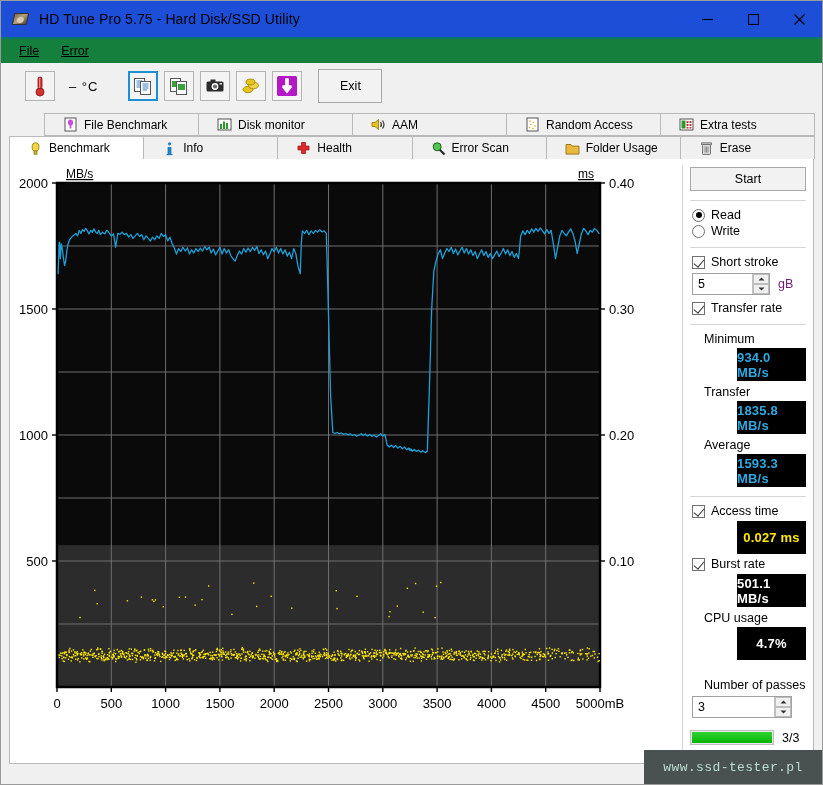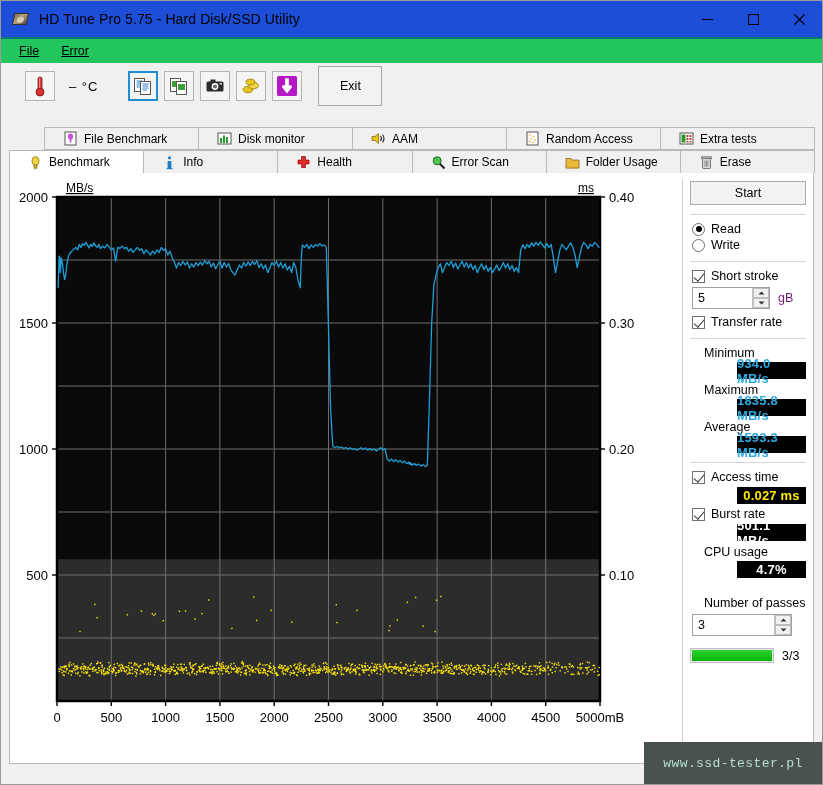--- a/index.html
+++ b/index.html
@@ -36,21 +36,21 @@
   .title-icon .disk:after{
     content:''; position:absolute; left:3px; top:3px; width:7px;height:6px;
     background:#d8cdb4; border-radius:50%;
   }
   .title-text { font-size: 14px; color: #000; letter-spacing: .1px; }
   .winbtns { margin-left: auto; display: flex; height: 38px; }
   .winbtn { width: 46px; height: 38px; display:flex; align-items:center; justify-content:center; }
   .gl { display:block; }
   
   .menubar { height: 24px; display:flex; align-items:center; padding-left: 8px; gap: 2px;
-             background:#22c55e; flex:0 0 auto; }
+             background:#15803d; flex:0 0 auto; }
   .menuitem { padding: 3px 10px; font-size: 12.5px; color:#000; }
   .menuitem u { text-decoration: underline; }
   
   .toolbar { height: 46px; display:flex; align-items:center; padding: 0 10px; gap: 0;
              flex:0 0 auto; position: relative; }
   .combo {
     width: 360px; height: 28px; background:#fff; border:1px solid #a0a0a0;
     display:flex; align-items:center; padding-left: 7px; font-size: 12.5px; color:#000;
     position: relative;
   }
@@ -61,28 +61,28 @@
     display:flex; align-items:center; justify-content:center; position:relative;
   }
   .tb-btn.sel { border: 2px solid #1e90d2; }
   .tb-sep { width: 16px; }
   .temp-btn {
     width:30px;height:30px;border:1px solid #b4b4b4;background:#f4f4f4;
     display:flex;align-items:center;justify-content:center;
   }
   .temp-text { font-size: 13px; margin-left: 8px; color:#000; letter-spacing:1px;}
   .exit-btn {
-    width: 64px; height: 40px; border:1px solid #a9a9a9; background:#f2f2f2;
+    width: 64px; height: 34px; border:1px solid #a9a9a9; background:#f2f2f2;
     display:flex;align-items:center;justify-content:center;font-size:12.5px;color:#000;
     margin-left: 16px;
   }
   
   .tabs-wrap { flex:0 0 auto; padding: 0 8px; position:relative; }
   .tabrow { display:flex; height: 23px; }
-  .tabrow.top { margin-top: 18px; padding-left: 35px; }
+  .tabrow.top { margin-top: 4px; padding-left: 35px; }
   .tab {
     flex: 1 1 0; display:flex; align-items:center; gap:6px;
     background:#f0f0f0; border:1px solid #b9b9b9; border-bottom:none;
     font-size: 12px; color:#000; padding-left: 18px;
     margin-right:-1px; position:relative;
   }
   .tabrow.top .tab { border-bottom: 1px solid #b9b9b9; }
   .tab.active { background:#ffffff; border-color:#b9b9b9; z-index: 3; }
   .tabicon { width:15px; height:15px; display:block; flex:0 0 auto;}
   
@@ -114,36 +114,36 @@
     width: 78px; height: 22px; background:#fff; border:1px solid #a0a0a0;
     display:flex; align-items:center; font-size:12.5px; padding-left:5px; position:relative;
   }
   .spin-btns { margin-left:auto; width:17px; height:20px; display:flex; flex-direction:column;
                border-left:1px solid #c2c2c2; }
   .spin-b { flex:1; background:#f0f0f0; border:1px solid #bdbdbd; display:flex;
             align-items:center; justify-content:center;}
   .unit-txt { font-size:12.5px; color:#701a75; }
   .stat-label { font-size:12.5px; color:#000; margin: 4px 0 2px 14px; }
   .stat-box {
-    height: 17px; background:#000; display:flex; align-items:center; justify-content:center;
+    height: 33px; background:#000; display:flex; align-items:center; justify-content:center;
     font-family:"Liberation Sans", sans-serif; font-weight:bold; font-size:13px;
     letter-spacing:.2px;
     margin-left:47px;
   }
   .stat-box.cyan { color:#2ea9e0; }
   .stat-box.yellow { color:#ffe800; }
   .stat-box.white { color:#ffffff; }
   .progress-row { display:flex; align-items:center; gap:8px; margin-top:12px;}
   .progress { width: 84px; height:15px; background:#e9e9e9; border:1px solid #bfbfbf; position:relative;}
   .progress > i { position:absolute; left:1px; top:1px; bottom:1px; width: calc(100% - 2px);
                   background: linear-gradient(180deg,#2fd32f,#06b506); display:block;}
   .progress-txt { font-size:12.5px; color:#000; }
   
   .watermark {
-    position:absolute; right:0; bottom:0; width: 178px; height: 42px;
+    position:absolute; right:0; bottom:0; width: 178px; height: 34px;
     background:#4a5151; display:flex; align-items:center; justify-content:center;
     font-family:"Liberation Mono", monospace; font-size:13px; color:#b8ded0; letter-spacing: .4px;
   }
   .statusbar { height: 20px; flex:0 0 auto; background:#f0f0f0; position:relative; }
 </style>
 </head>
 <body>
 
 <div class="window">
 
@@ -1678,21 +1678,21 @@
 
       <div class="chk-row">
         <span class="chk on"></span>
         <span>Transfer rate</span>
       </div>
 
       <div class="hr"></div>
 
       <div class="stat-label">Minimum</div>
       <div class="stat-box cyan">934.0 MB/s</div>
-      <div class="stat-label">Maximum</div>
+      <div class="stat-label">Transfer</div>
       <div class="stat-box cyan">1835.8 MB/s</div>
       <div class="stat-label">Average</div>
       <div class="stat-box cyan">1593.3 MB/s</div>
 
       <div class="hr"></div>
 
       <div class="chk-row">
         <span class="chk on"></span>
         <span>Access time</span>
       </div>

